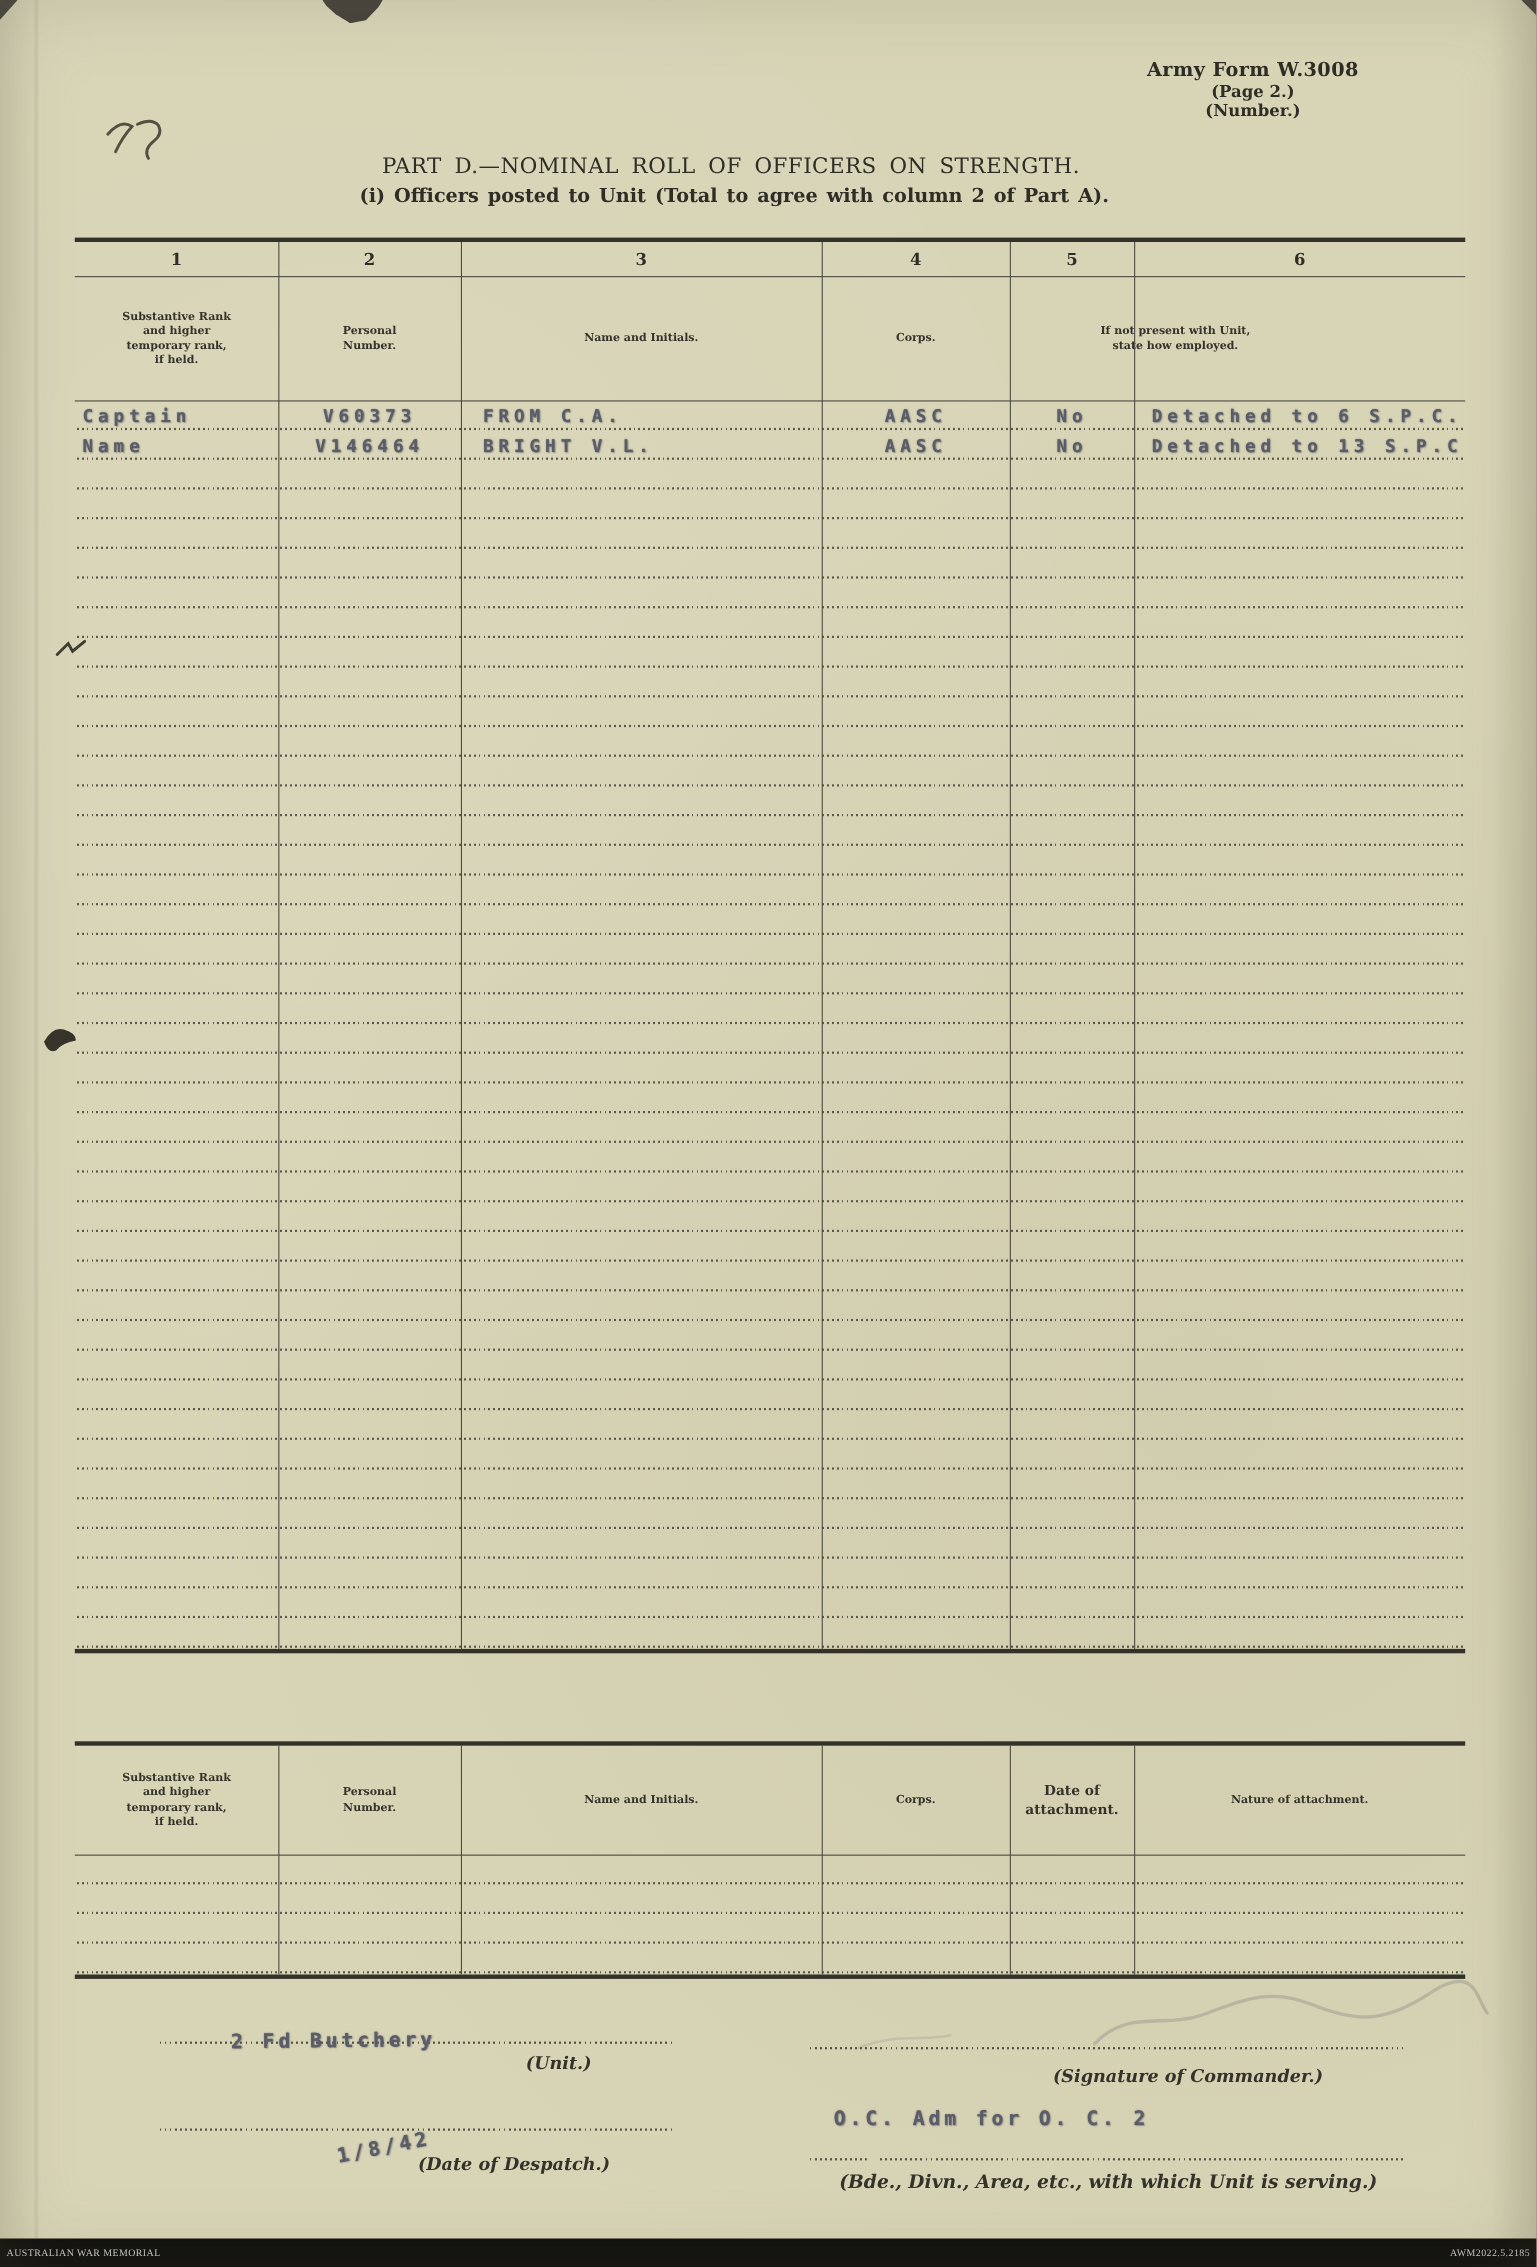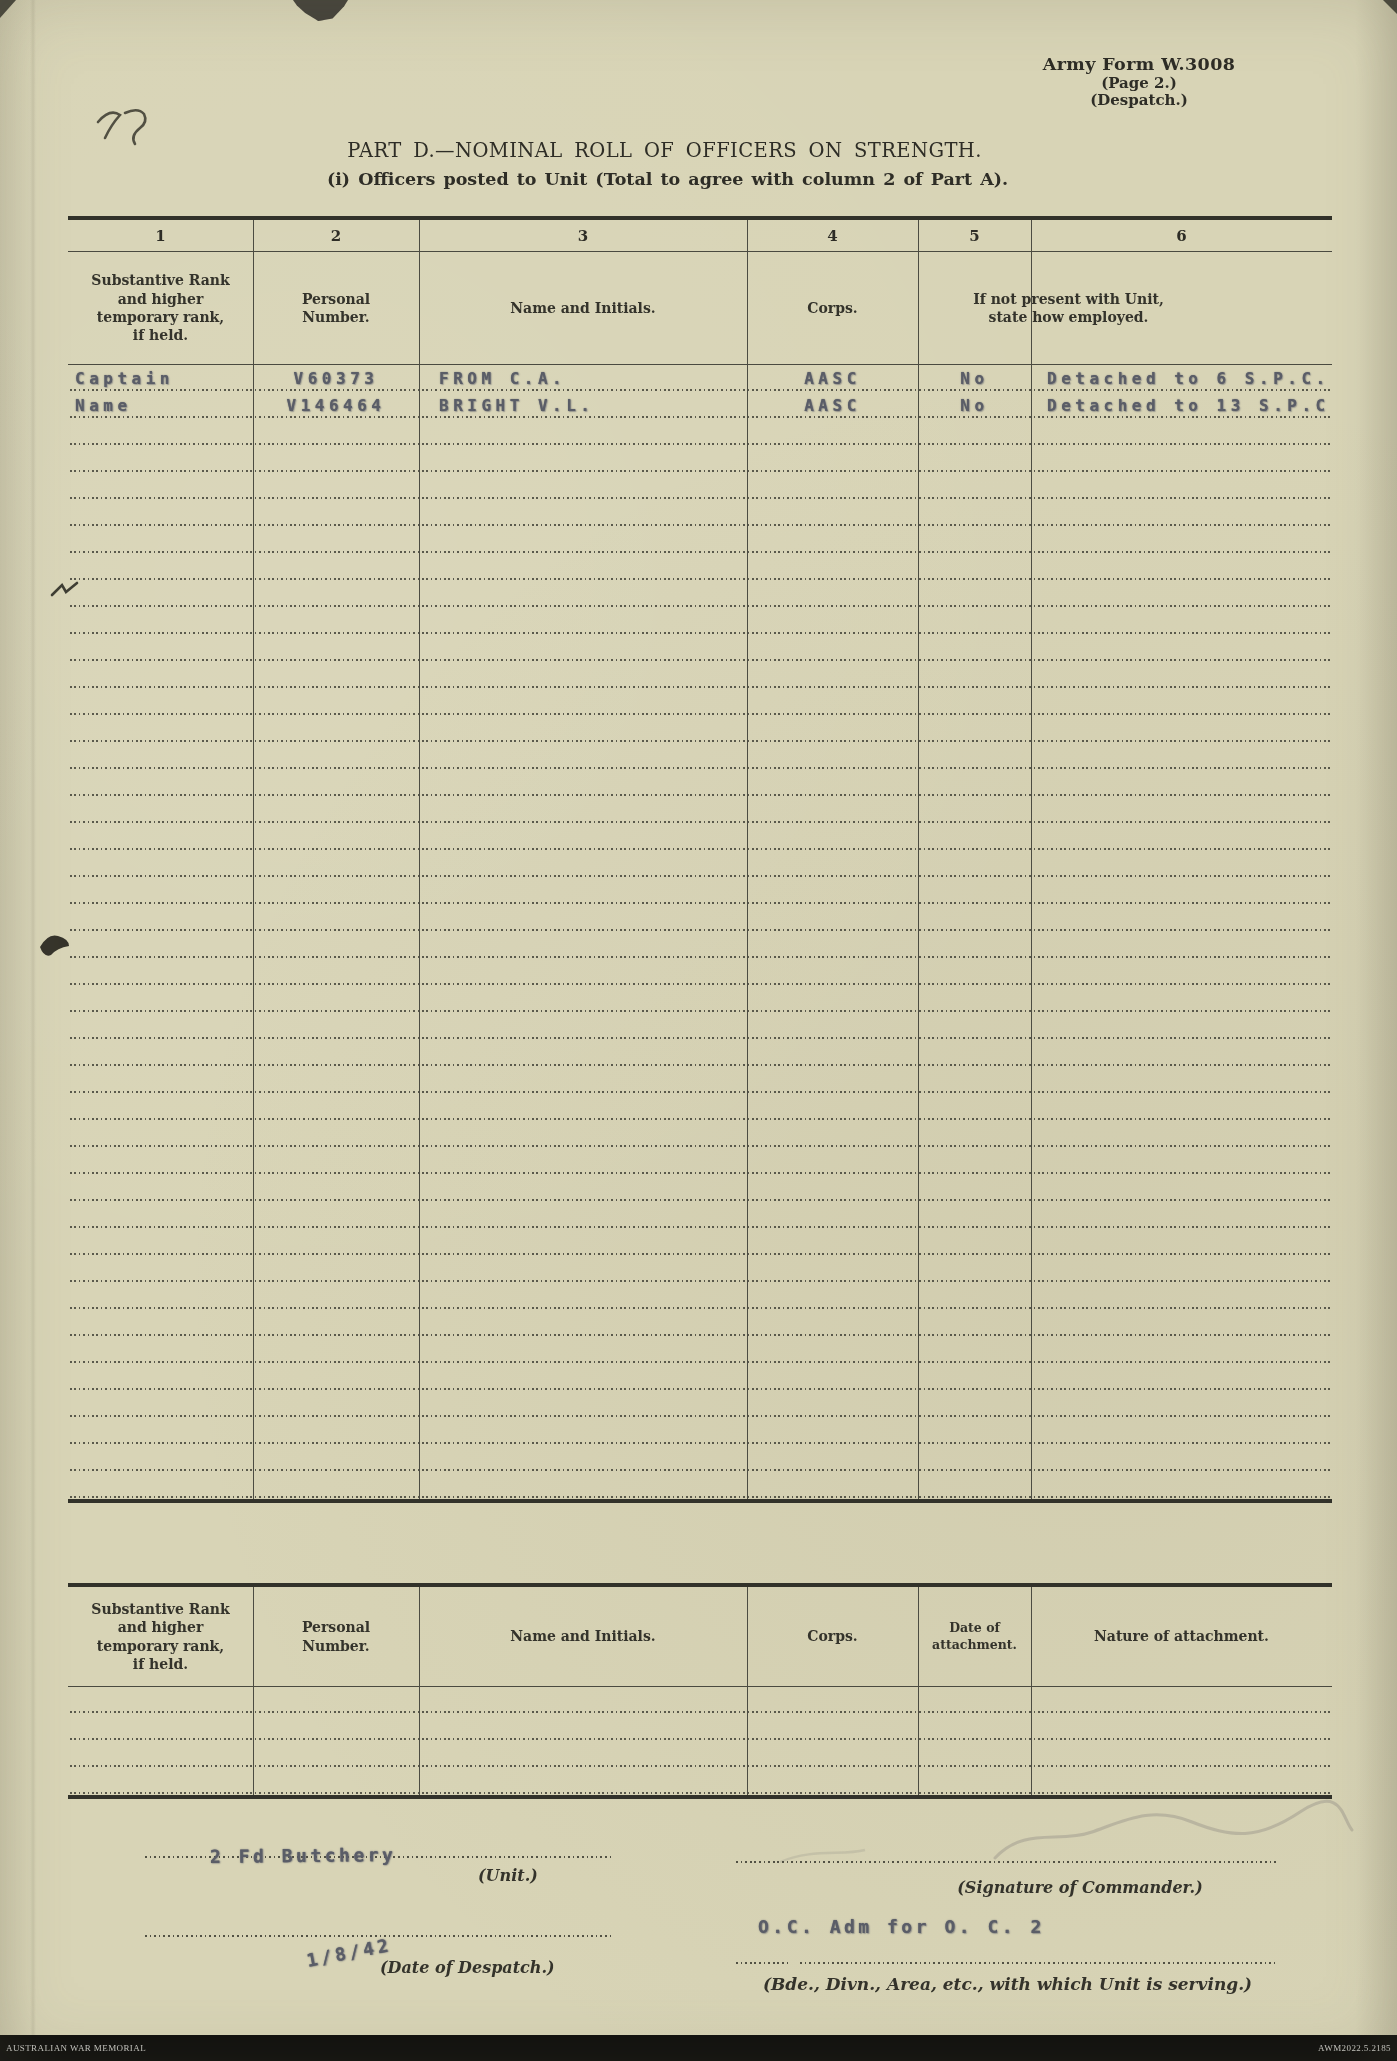--- a/index.html
+++ b/index.html
@@ -32,21 +32,21 @@
   .xtable{position:absolute;left:68px;width:1264px;border-top:4px solid #32322a;border-bottom:4px solid #32322a;}
   #table1{top:216px;}
   #table2{top:1583px;}
   .numrow{display:flex;height:32px;border-bottom:1px solid #4a4a40;}
   .numrow .ncell{display:flex;align-items:center;justify-content:center;
     font-size:15px;font-weight:700;}
   .headrow{display:flex;border-bottom:1px solid #4a4a40;}
   #table1 .headrow{height:113px;}
   #table2 .headrow{height:100px;}
   .hcell{display:flex;align-items:center;justify-content:center;text-align:center;
-    font-size:14px;font-weight:700;line-height:1.32;white-space:pre-line;color:#34332b;}
+    font-size:10px;font-weight:700;line-height:1.32;white-space:pre-line;color:#34332b;}
   .hcell.c4{font-size:12.5px;line-height:1.3;}
   .trow{display:flex;height:27px;position:relative;}
   .trow::after{content:'';position:absolute;left:2px;right:2px;bottom:1px;height:2px;
     background:repeating-linear-gradient(90deg,rgba(62,62,52,.82) 0 1.6px,transparent 1.6px 4.4px);}
   .tcell{height:27px;line-height:27px;overflow:visible;}
   .c0{width:185px;} .c1{width:166px;} .c2{width:328px;} .c3{width:171px;} .c4{width:113px;} .c5{width:301px;}
   .tcell.c0{padding-left:7px;}
   .tcell.c1{text-align:center;}
   .tcell.c2{padding-left:20px;}
   .tcell.c3,.tcell.c4{text-align:center;}
@@ -99,21 +99,21 @@
   <svg class="artifact" style="left:50px;top:581px;width:30px;height:20px;" viewBox="0 0 30 20">
     <path d="M2 14 L 12 4 L 16 11 L 27 2" fill="none" stroke="#2e2d26" stroke-width="2.6" stroke-linecap="round" opacity="0.9"></path>
   </svg>
   <svg class="artifact" style="left:36px;top:928px;width:38px;height:30px;" viewBox="0 0 38 30">
     <path d="M4 19 q 8 -14 18 -11 q 11 3 11 10 q -12 2 -18 9 q -7 3 -11 -8 Z" fill="#23221c" opacity="0.9"></path>
   </svg>
 
   <div class="form-ref">
     <div class="l1">Army Form W.3008</div>
     <div class="l2">(Page 2.)</div>
-    <div class="l3">(Despatch.)</div>
+    <div class="l3">(Number.)</div>
   </div>
 
   <div class="title">PART D.—NOMINAL ROLL OF OFFICERS ON STRENGTH.</div>
   <div class="subtitle">(i) Officers posted to Unit (Total to agree with column 2 of Part A).</div>
 
   <div class="xtable" id="table1">
       <div class="numrow">
         <div class="ncell c0">1</div>
         <div class="ncell c1">2</div>
         <div class="ncell c2">3</div>

